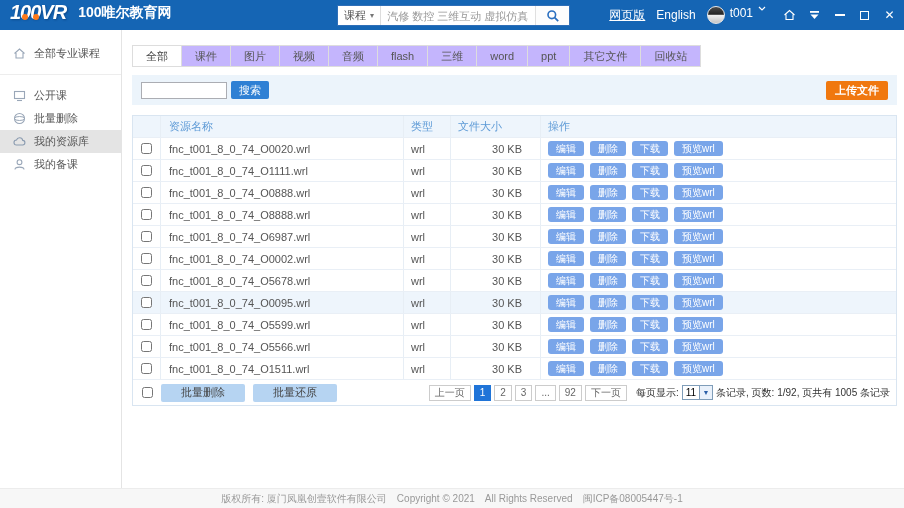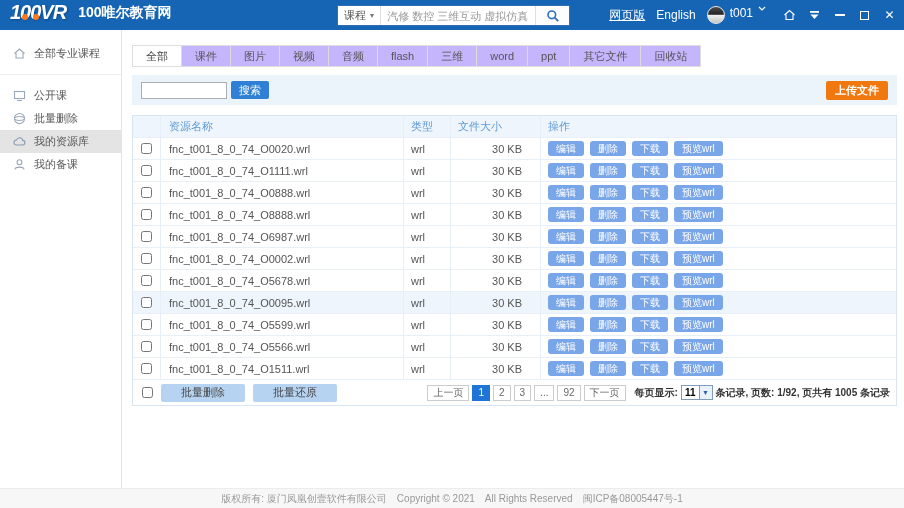--- a/index.html
+++ b/index.html
@@ -86,21 +86,21 @@
   
   .batch-row { display:flex; align-items:center; height:26px; border-top:1px solid #e9eff6;
     font-size:11px; background:#fff; padding-right:6px; }
   .btn-batch { background:#b6d4f2; border:none; color:#444; font-size:11px; height:18px;
     padding:0 20px; margin-right:8px; border-radius:2px; cursor:pointer;text-align:center; }
   .pg { display:flex; align-items:center; gap:3px; margin-left:auto; }
   .pg-btn { min-width:16px; padding:0 5px; height:16px; line-height:14px; text-align:center;
     border:1px solid #ccc; color:#666; font-size:10px; background:#fff; cursor:pointer; }
   .pg-btn.active { background:#1f74d8; border-color:#1f74d8; color:#fff; }
   .stats { margin-left:9px; font-size:10px; color:#333; display:flex; align-items:flex-end;
-    gap:3px; white-space:nowrap;font-weight:bold; }
+    gap:3px; white-space:nowrap; }
   .pp-select { border:1px solid #7f9db9; height:15px; display:inline-flex; align-items:center;
     background:#fff; cursor:pointer; }
   .pp-val { padding:0 3px; font-size:10px; color:#000; }
   .pp-arrow { width:13px; height:13px; display:flex; align-items:center; justify-content:center;
     border-left:1px solid #7f9db9; color:#2b5fa8; font-size:7px; background:#e9f1fb; }
 
   
   .footer { height:20px; background:#f7f7f7; border-top:1px solid #ececec; display:flex;
     align-items:center; justify-content:center; font-size:10px; color:#999; }
 </style>

